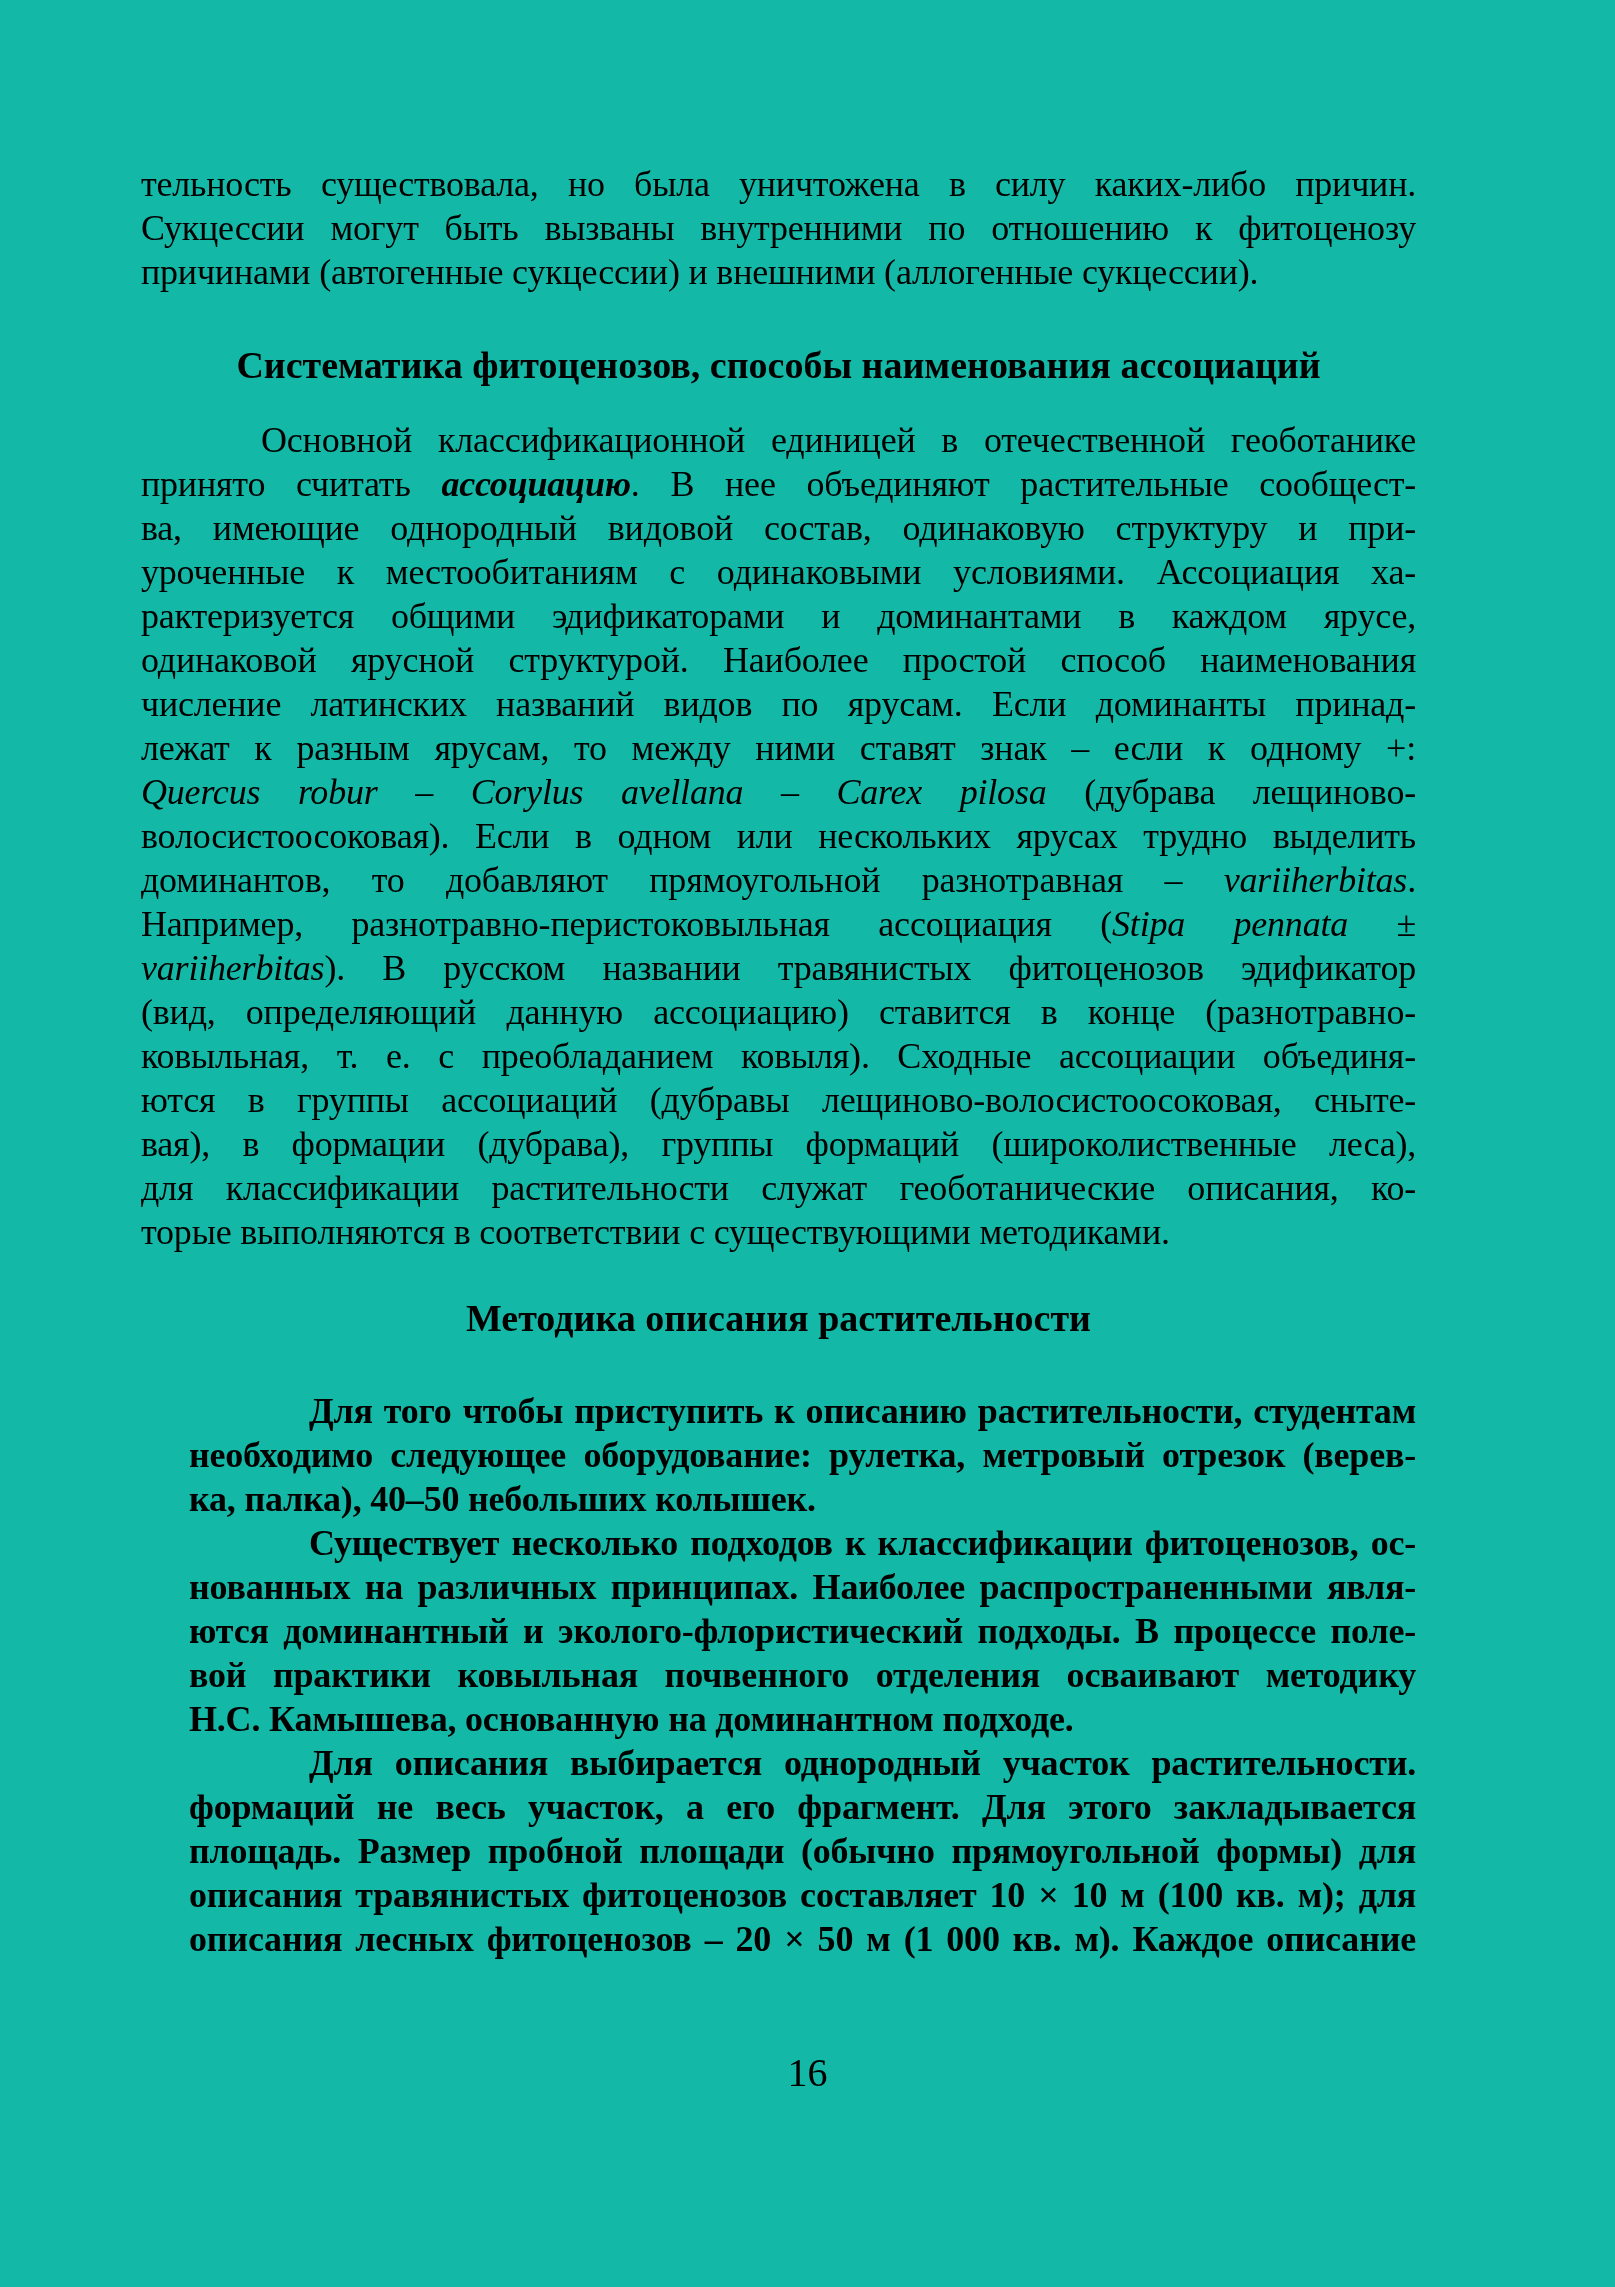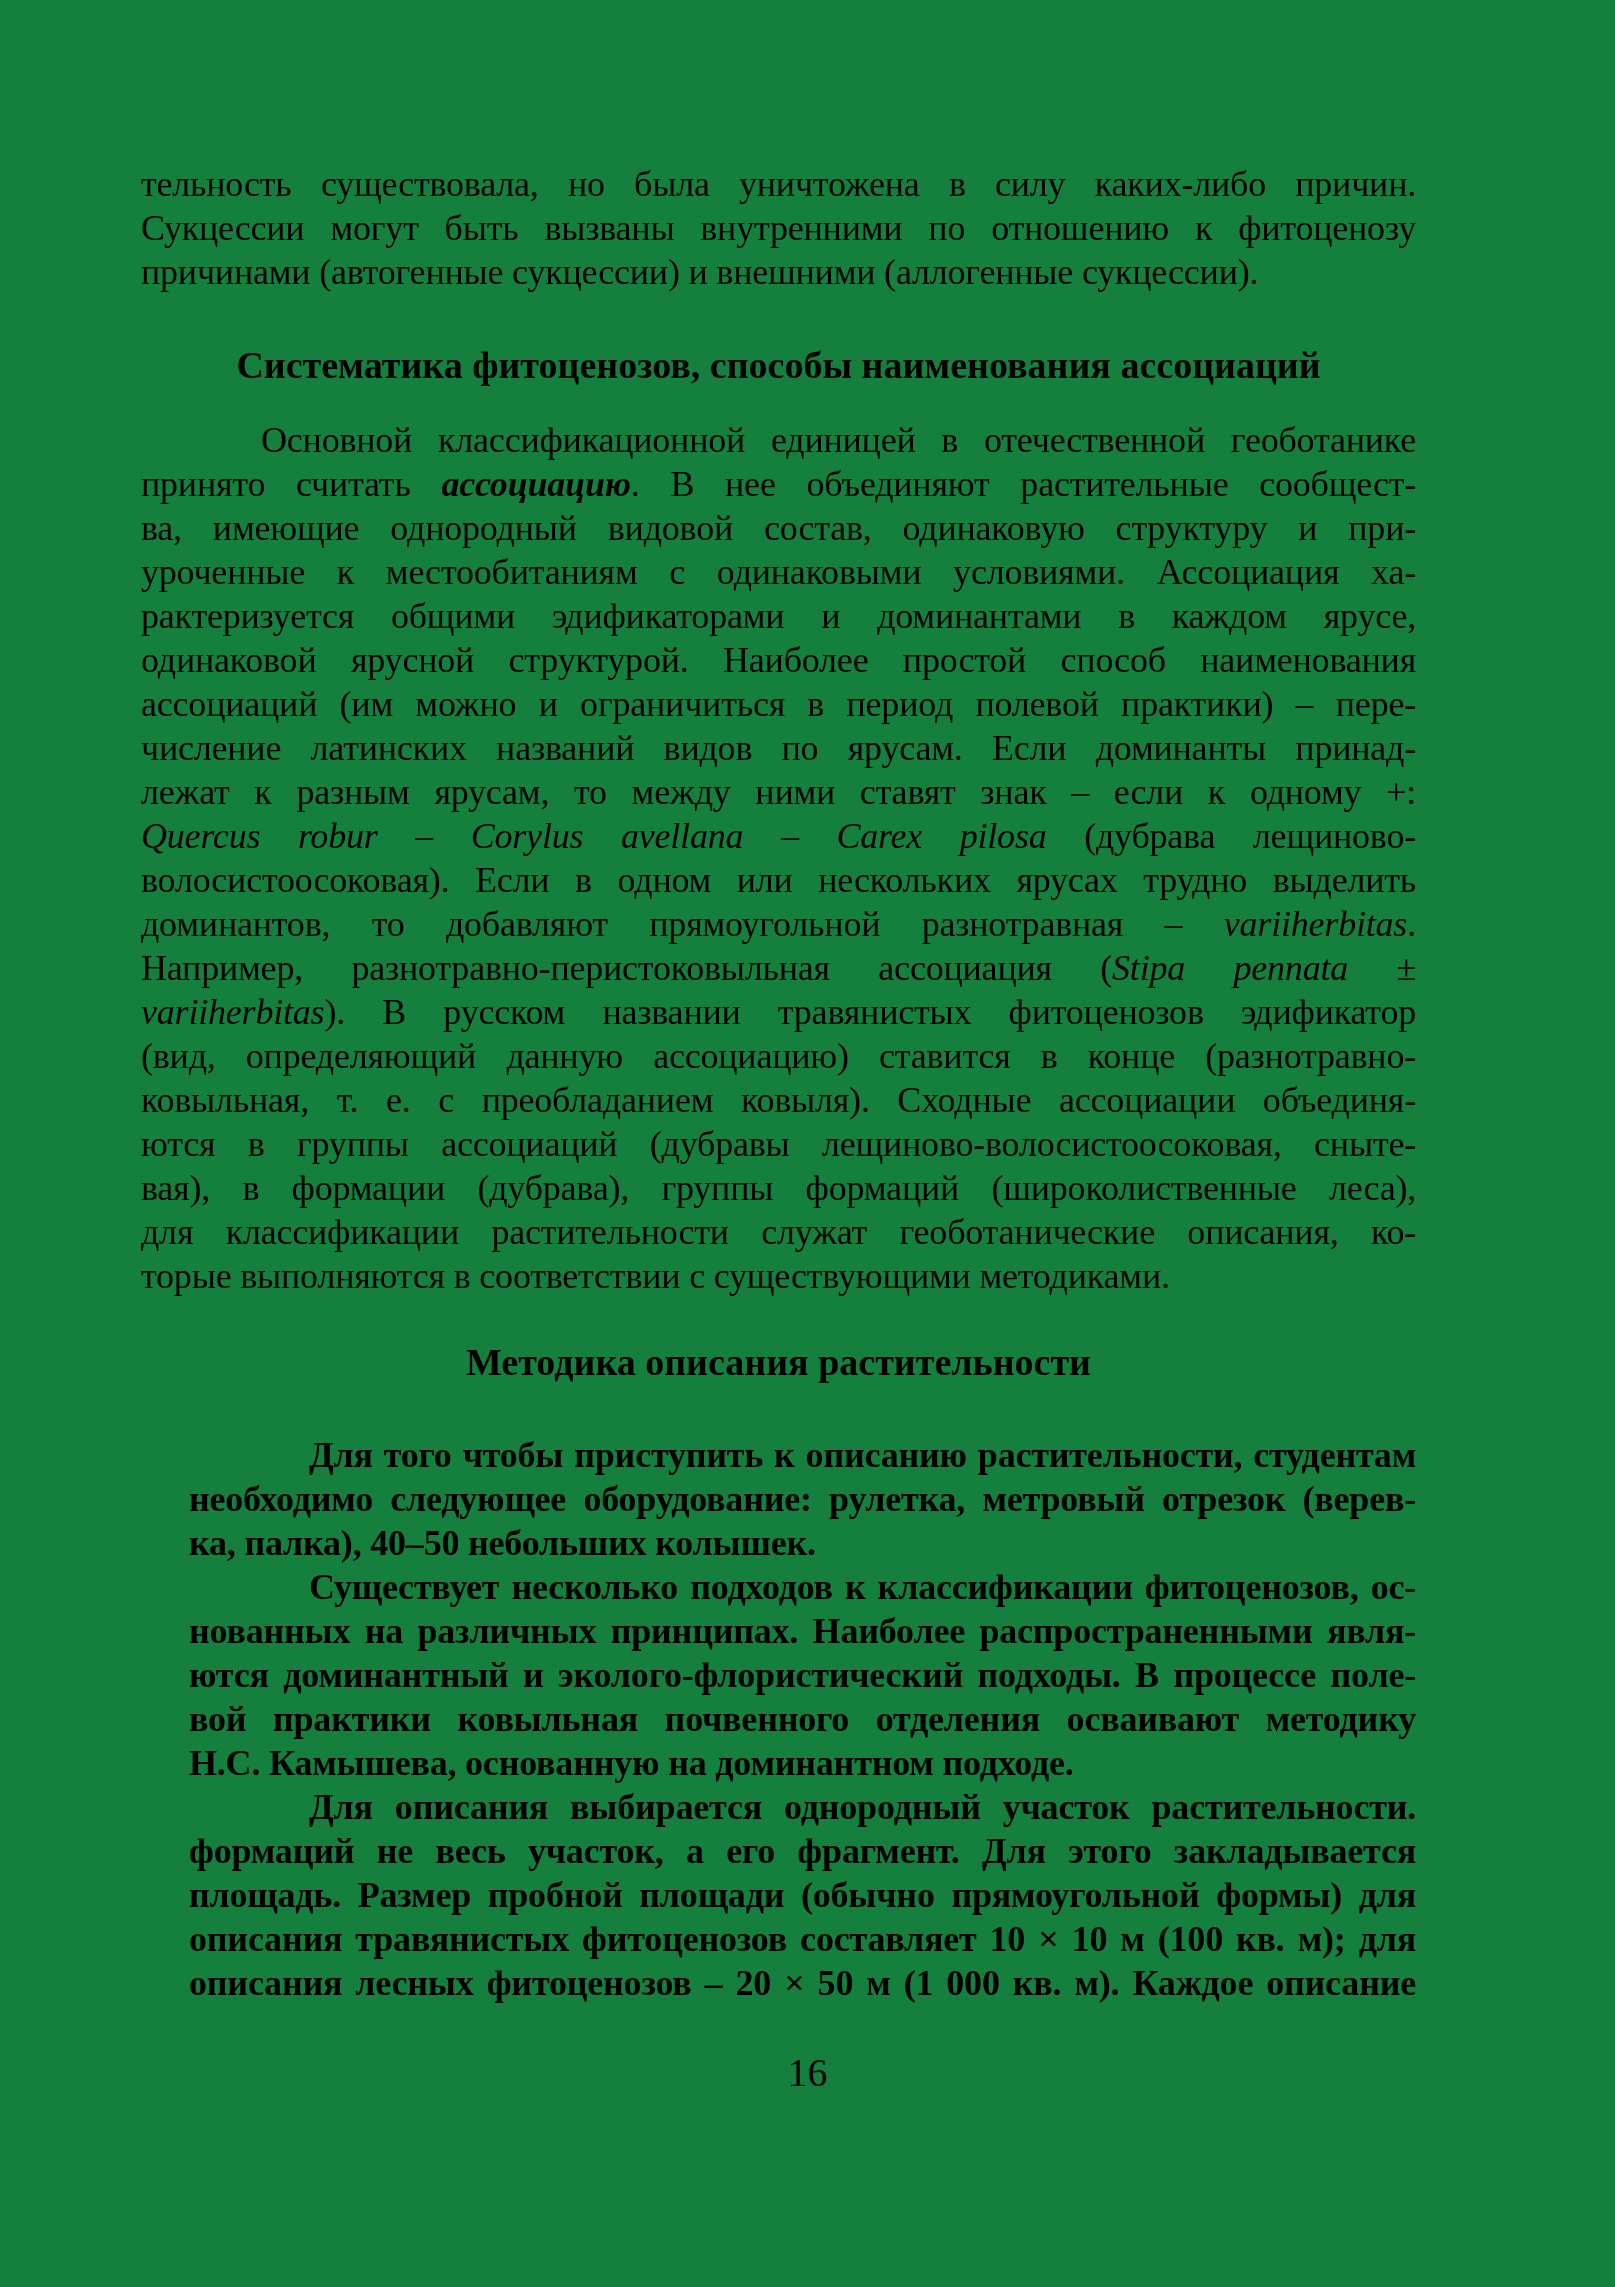--- a/index.html
+++ b/index.html
@@ -5,21 +5,21 @@
   html, body { margin: 0; padding: 0; }
   body {
     width: 1615px; height: 2288px;
     background: #ffffff;
     font-family: "Liberation Serif", serif;
     color: #000000;
   }
   .page {
     position: relative;
     width: 1615px; height: 2288px;
-    background: #15803d;
+    background: #14b8a6;
     overflow: hidden;
   }
   .text-block {
     position: absolute;
     left: 141px; top: 162px;
     width: 1275px;
   }
   .para { margin: 0; }
   .line {
     font-size: 36px;
@@ -68,21 +68,20 @@
         <div class="line lastline"><span>причинами (автогенные сукцессии) и внешними (аллогенные сукцессии).</span></div>
       </div>
       <div class="heading h1">Систематика фитоценозов, способы наименования ассоциаций</div>
       <div class="para p-association">
         <div class="line indent"><span>Основной классификационной единицей в отечественной геоботанике</span></div>
         <div class="line"><span>принято считать </span><span class="bit">ассоциацию</span><span>. В нее объединяют растительные сообщест-</span></div>
         <div class="line"><span>ва, имеющие однородный видовой состав, одинаковую структуру и при-</span></div>
         <div class="line"><span>уроченные к местообитаниям с одинаковыми условиями. Ассоциация ха-</span></div>
         <div class="line"><span>рактеризуется общими эдификаторами и доминантами в каждом ярусе,</span></div>
         <div class="line"><span>одинаковой ярусной структурой. Наиболее простой способ наименования</span></div>
-        <div class="line"><span>ассоциаций (им можно и ограничиться в период полевой практики) – пере-</span></div>
         <div class="line"><span>числение латинских названий видов по ярусам. Если доминанты принад-</span></div>
         <div class="line"><span>лежат к разным ярусам, то между ними ставят знак – если к одному +:</span></div>
         <div class="line"><span class="it">Quercus robur</span><span> – </span><span class="it">Corylus avellana</span><span> – </span><span class="it">Carex pilosa</span><span> (дубрава лещиново-</span></div>
         <div class="line"><span>волосистоосоковая). Если в одном или нескольких ярусах трудно выделить</span></div>
         <div class="line"><span>доминантов, то добавляют прямоугольной разнотравная – </span><span class="it">variiherbitas</span><span>.</span></div>
         <div class="line"><span>Например, разнотравно-перистоковыльная ассоциация (</span><span class="it">Stipa pennata</span><span> ±</span></div>
         <div class="line"><span class="it">variiherbitas</span><span>). В русском названии травянистых фитоценозов эдификатор</span></div>
         <div class="line"><span>(вид, определяющий данную ассоциацию) ставится в конце (разнотравно-</span></div>
         <div class="line"><span>ковыльная, т. е. с преобладанием ковыля). Сходные ассоциации объединя-</span></div>
         <div class="line"><span>ются в группы ассоциаций (дубравы лещиново-волосистоосоковая, сныте-</span></div>

